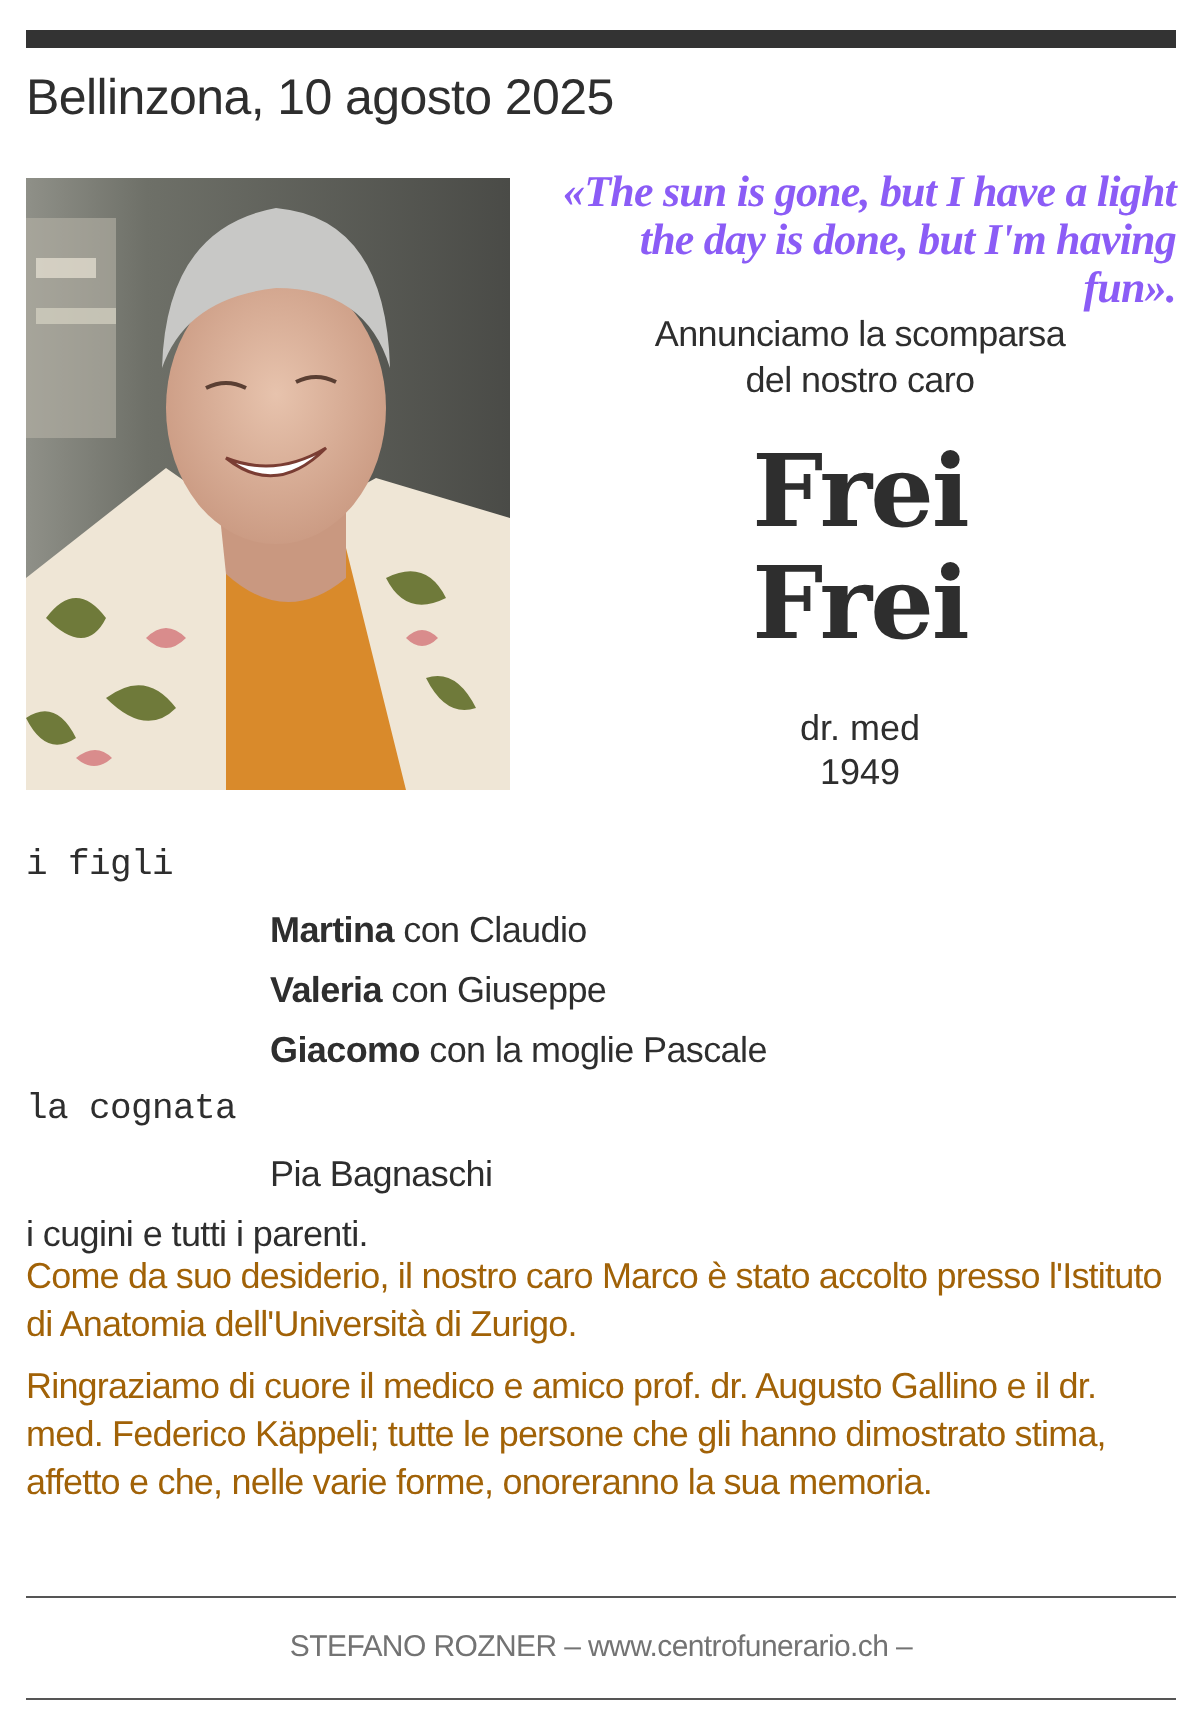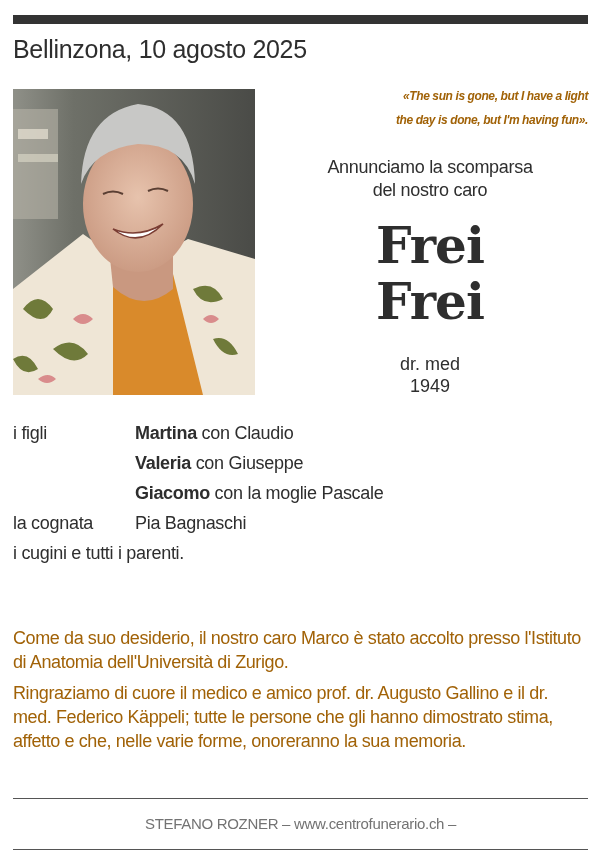--- a/index.html
+++ b/index.html
@@ -3,31 +3,31 @@
 <meta charset="utf-8">
 <style>
   html, body { margin: 0; padding: 0; background: #ffffff; }
   body { width: 600px; height: 860px; position: relative; overflow: hidden;
          font-family: "Liberation Sans", sans-serif; color: #2b2b2b; }
   .top-bar { position: absolute; left: 13px; top: 15px; width: 575px; height: 9px; background: #333333; }
   .dateline { position: absolute; left: 13px; top: 35px; font-size: 25px; letter-spacing: -0.3px; color: #2e2e2e; }
   .photo { position: absolute; left: 13px; top: 89px; width: 242px; height: 306px; overflow: hidden; }
   .photo svg { display: block; }
   .quote { position: absolute; left: 270px; top: 84px; width: 318px; text-align: right;
-           font-style: italic; font-weight: bold; font-size: 12px; line-height: 24px; letter-spacing: -0.4px; color: #a16207; }
+           font-style: italic; font-weight: bold; font-size: 22px; line-height: 24px; letter-spacing: -0.4px; color: #8b5cf6; font-family: Liberation Serif, serif; }
   .announce { position: absolute; left: 300px; top: 156px; width: 260px; text-align: center;
               font-size: 18px; line-height: 23px; letter-spacing: -0.3px; color: #2e2e2e; }
   .name { position: absolute; left: 300px; top: 218px; width: 260px; text-align: center;
           font-family: "DejaVu Serif", serif; font-weight: bold; font-size: 50px; line-height: 56px; color: #2e2e2e; letter-spacing: -1px; }
   .title { position: absolute; left: 330px; top: 353px; width: 200px; text-align: center;
            font-size: 18px; line-height: 22px; color: #2e2e2e; }
   .family { position: absolute; left: 13px; top: 421px; width: 560px; font-size: 18px; color: #2e2e2e; letter-spacing: -0.3px; }
   .fam-row { display: flex; line-height: 24px; margin-bottom: 6px; }
-  .fam-row .rel { width: 122px; flex: none; }
-  .fam-row .members { flex: 1; }
+  .fam-row .rel { width: 122px; flex: none; font-family: Liberation Mono, monospace; }
+  .fam-row .members { flex: 1; margin-top: 32px; }
   .member { margin-bottom: 6px; }
   .member:last-child { margin-bottom: 0; }
   .member b { font-weight: bold; }
   .fam-tail { line-height: 24px; }
   .text-block { position: absolute; left: 13px; top: 626px; width: 575px; font-size: 18px; line-height: 24px; color: #a16207; letter-spacing: -0.4px; }
   .text-block p { margin: 0 0 7px 0; }
   .rule { position: absolute; left: 13px; width: 575px; height: 1px; background: #555555; }
   .footer { position: absolute; left: 13px; top: 815px; width: 575px; text-align: center;
             font-size: 15px; font-weight: normal; color: #737373; letter-spacing: -0.3px; }
 </style>

